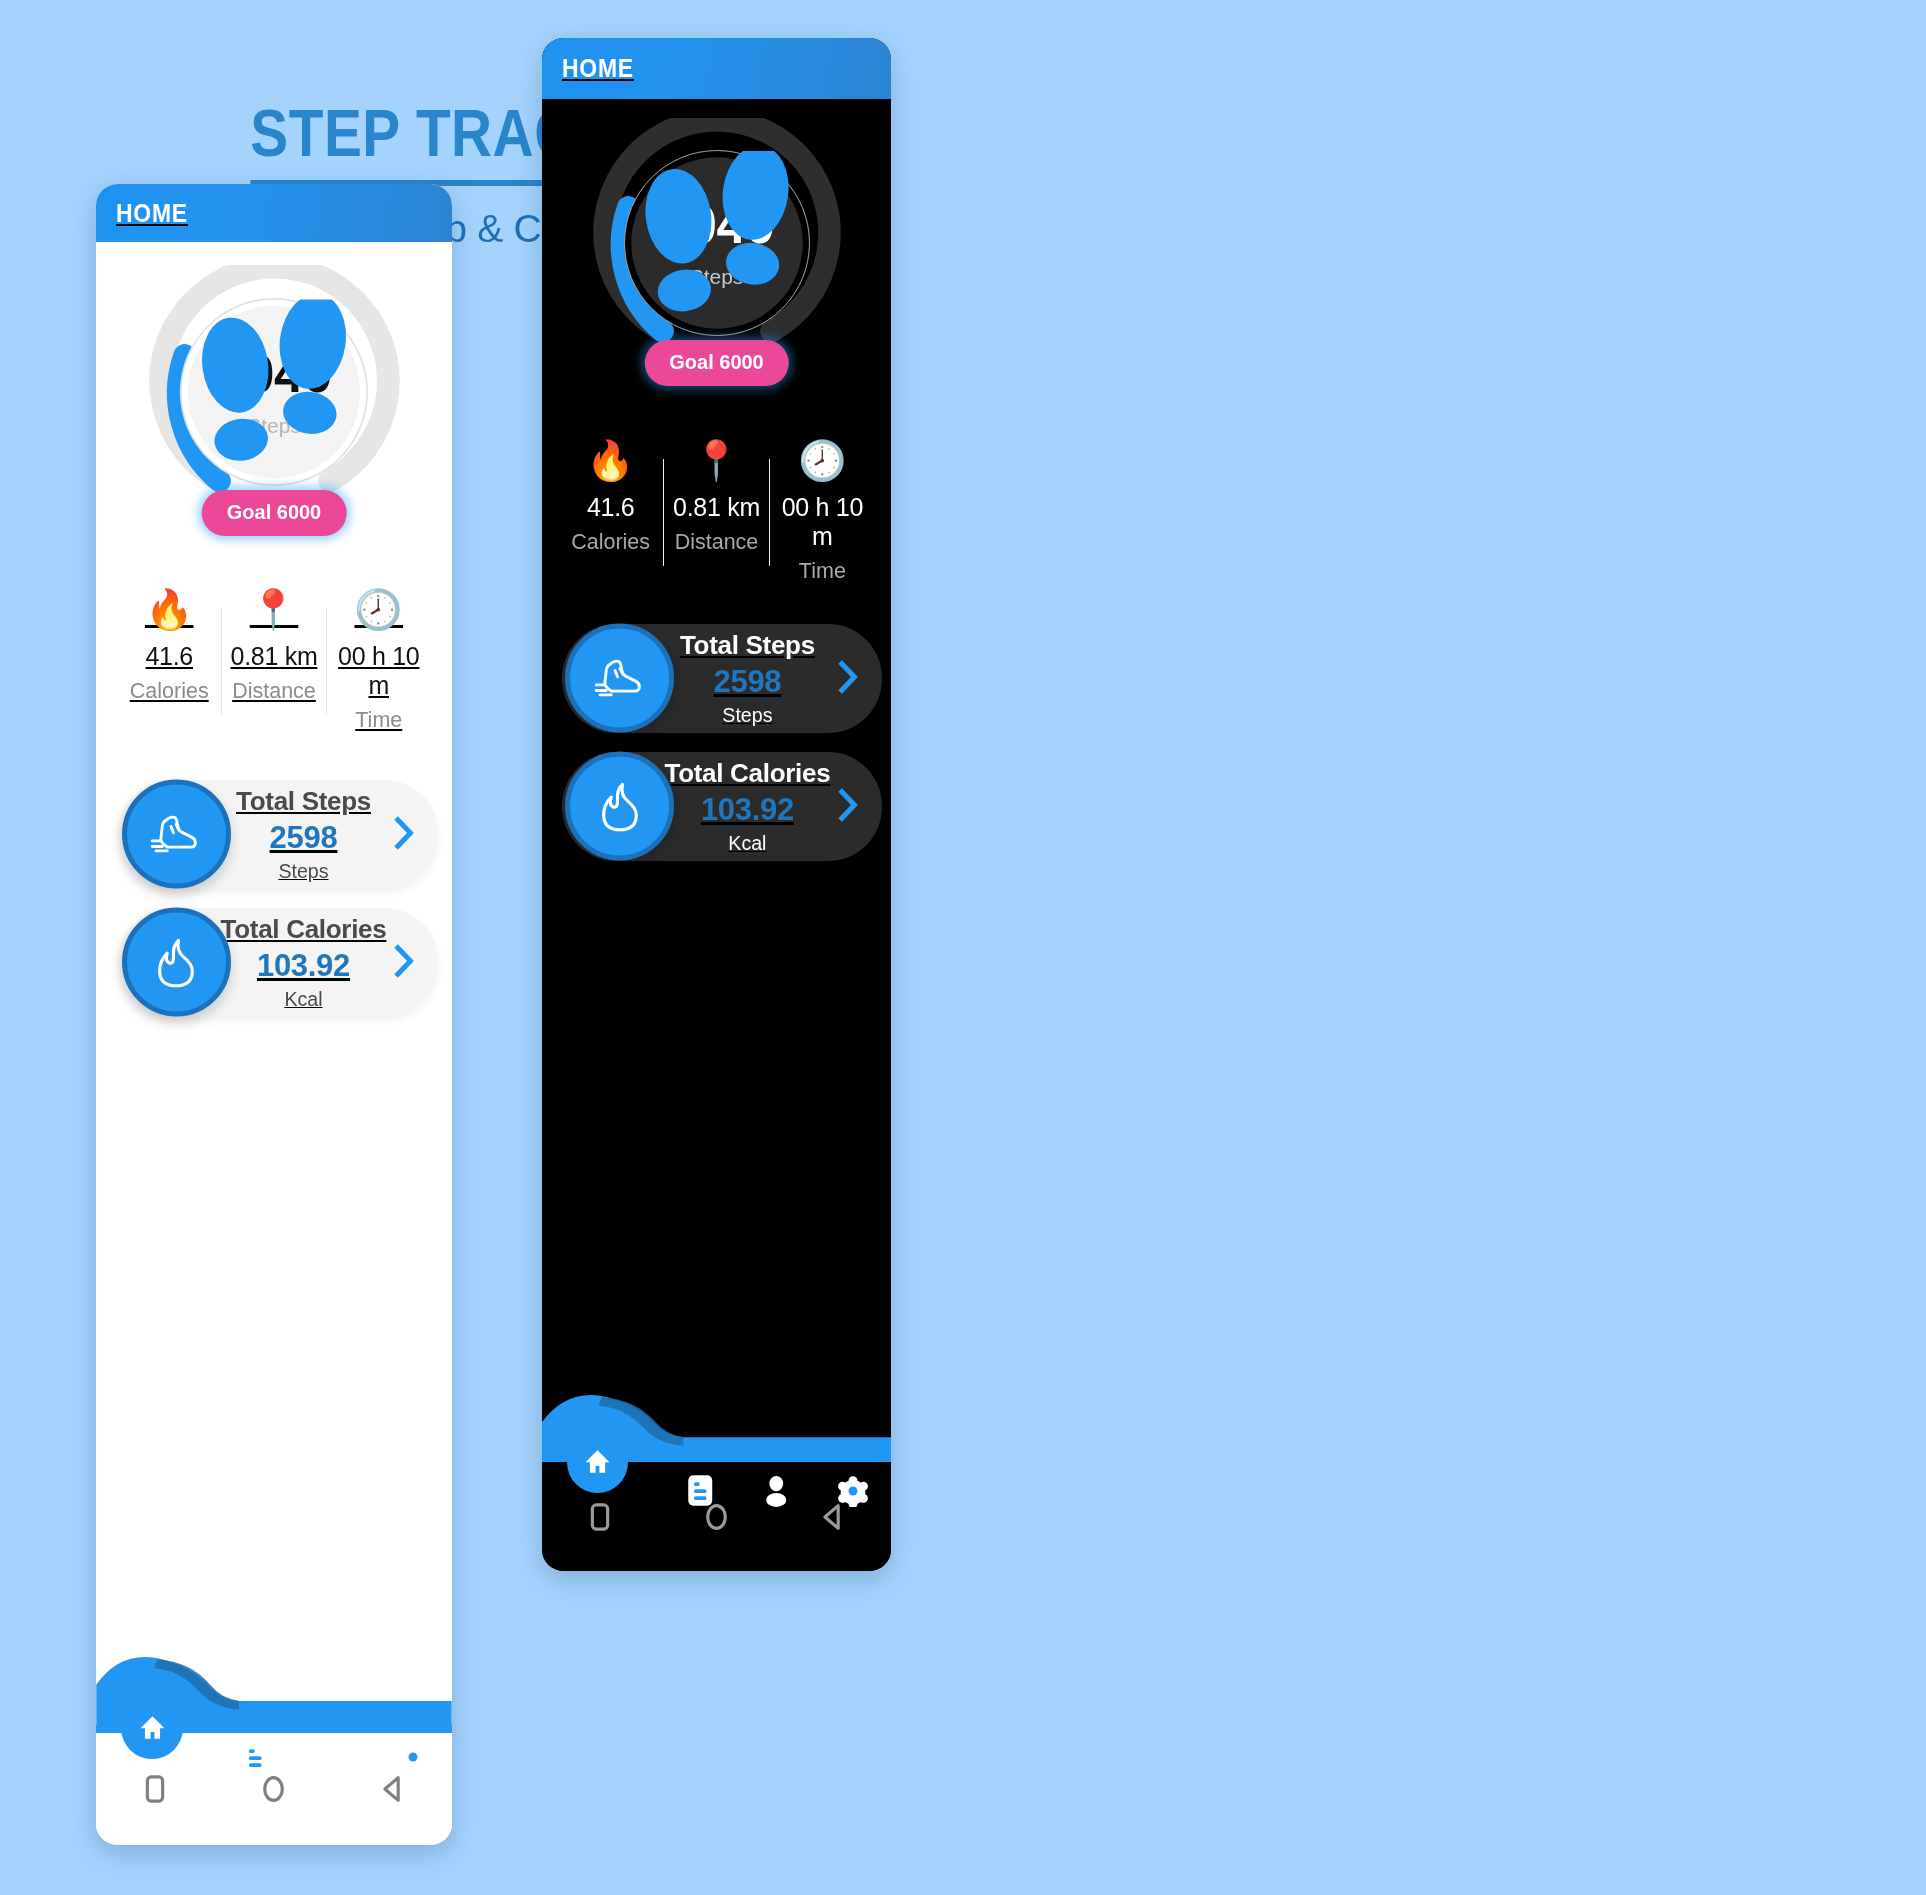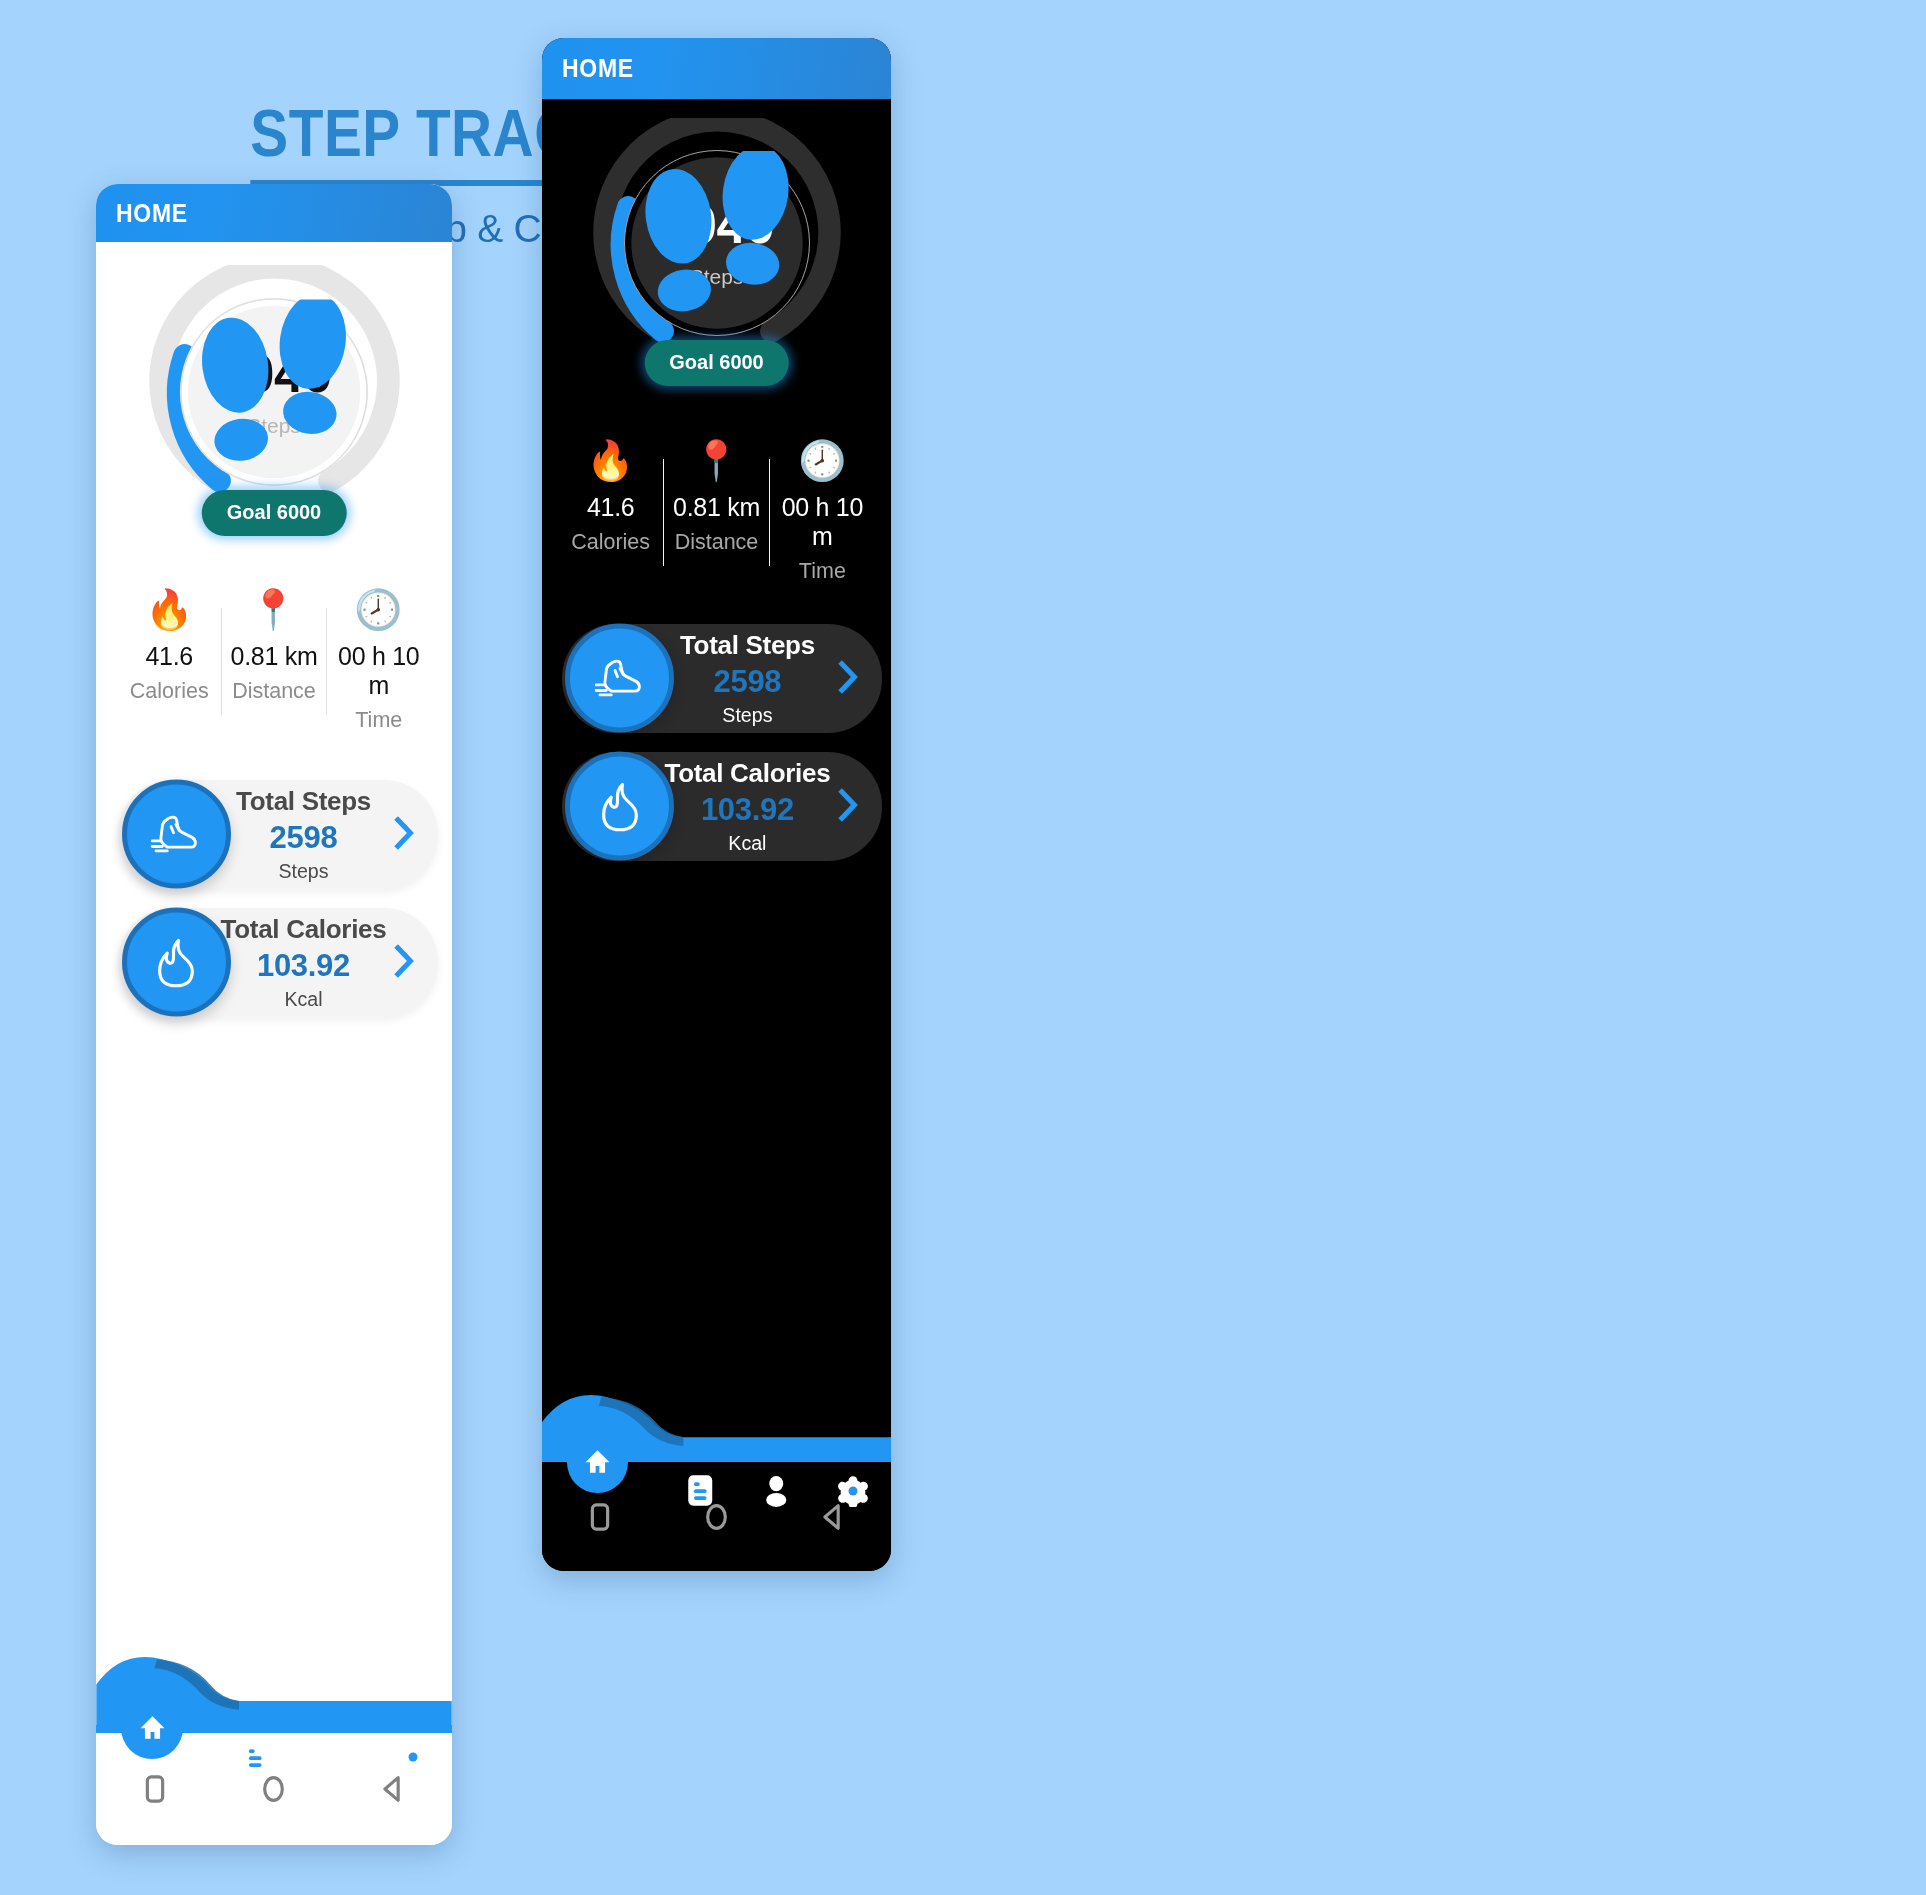--- a/index.html
+++ b/index.html
@@ -35,21 +35,21 @@
   
   .phone {
     position:absolute;
     border-radius:21.5px;
     overflow:hidden;
     box-shadow:0 8.8px 29px rgba(30,70,120,0.26);
   }
   #phone-light { left:96px; top:184px; width:356px; height:1661px; background:#ffffff; }
   #phone-dark  { left:542px; top:38px;  width:349px; height:1533px; background:#000000; }
 
-  .screen { position:relative; width:100%; height:100%; overflow:hidden; }
+  .screen { position:relative; width:100%; height:100%; overflow:hidden;text-decoration:underline; }
 
   
   .appbar {
     height:0; position:relative;
     background:linear-gradient(100deg,#1f91ef 0%,#2293ef 35%,#2b84d4 100%);
     display:flex; align-items:center;
     border-bottom-left-radius:0;
   }
   #phone-light .appbar { height:58px; padding-left:20px; }
   #phone-dark  .appbar { height:61px; padding-left:20px; }
@@ -94,21 +94,21 @@
     font-weight:bold; font-size:53px; letter-spacing:-0.6px; line-height:1;
   }
   #phone-light .steps-count { color:#111111; }
   #phone-dark  .steps-count { color:#ffffff; }
   .steps-label { font-size:21px; margin-top:14px; }
   #phone-light .steps-label { color:#b5b5b5; }
   #phone-dark  .steps-label { color:#c9c9c9; }
 
   .goal-pill {
     position:absolute; left:50%; transform:translateX(-50%);
-    background:#0f766e; color:#fff;
+    background:#ec4899; color:#fff;
     font-weight:bold; font-size:20px;
     padding:11.4px 25px; border-radius:25px;
     white-space:nowrap;
     box-shadow:0 0 10px 3.8px rgba(33,150,243,0.45);
   }
   #phone-light .goal-pill { bottom:-17.7px; }
   #phone-dark  .goal-pill { bottom:-17.7px; }
 
   
   .stat-row { display:flex; align-items:stretch; }

